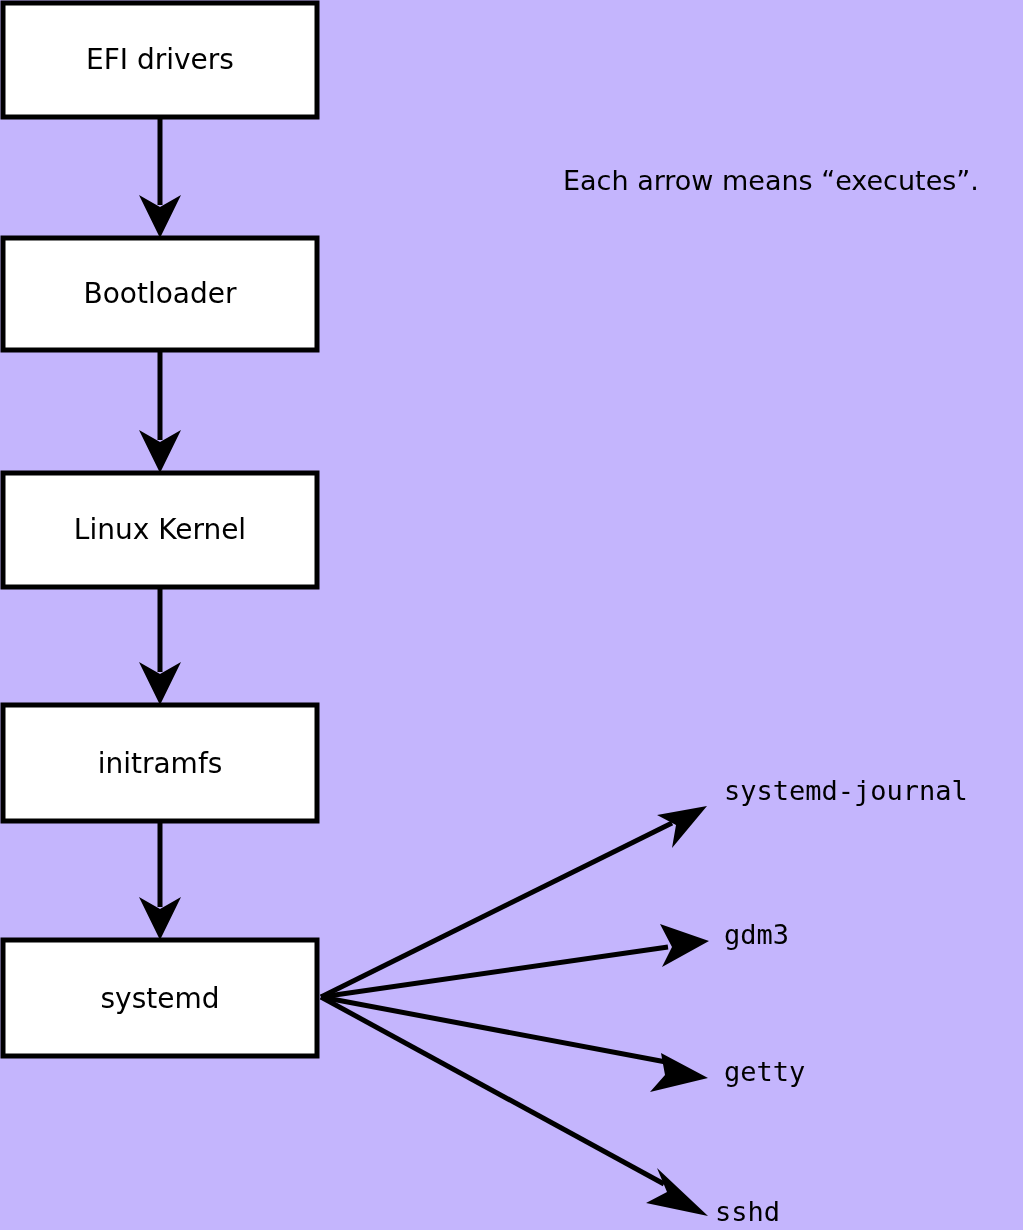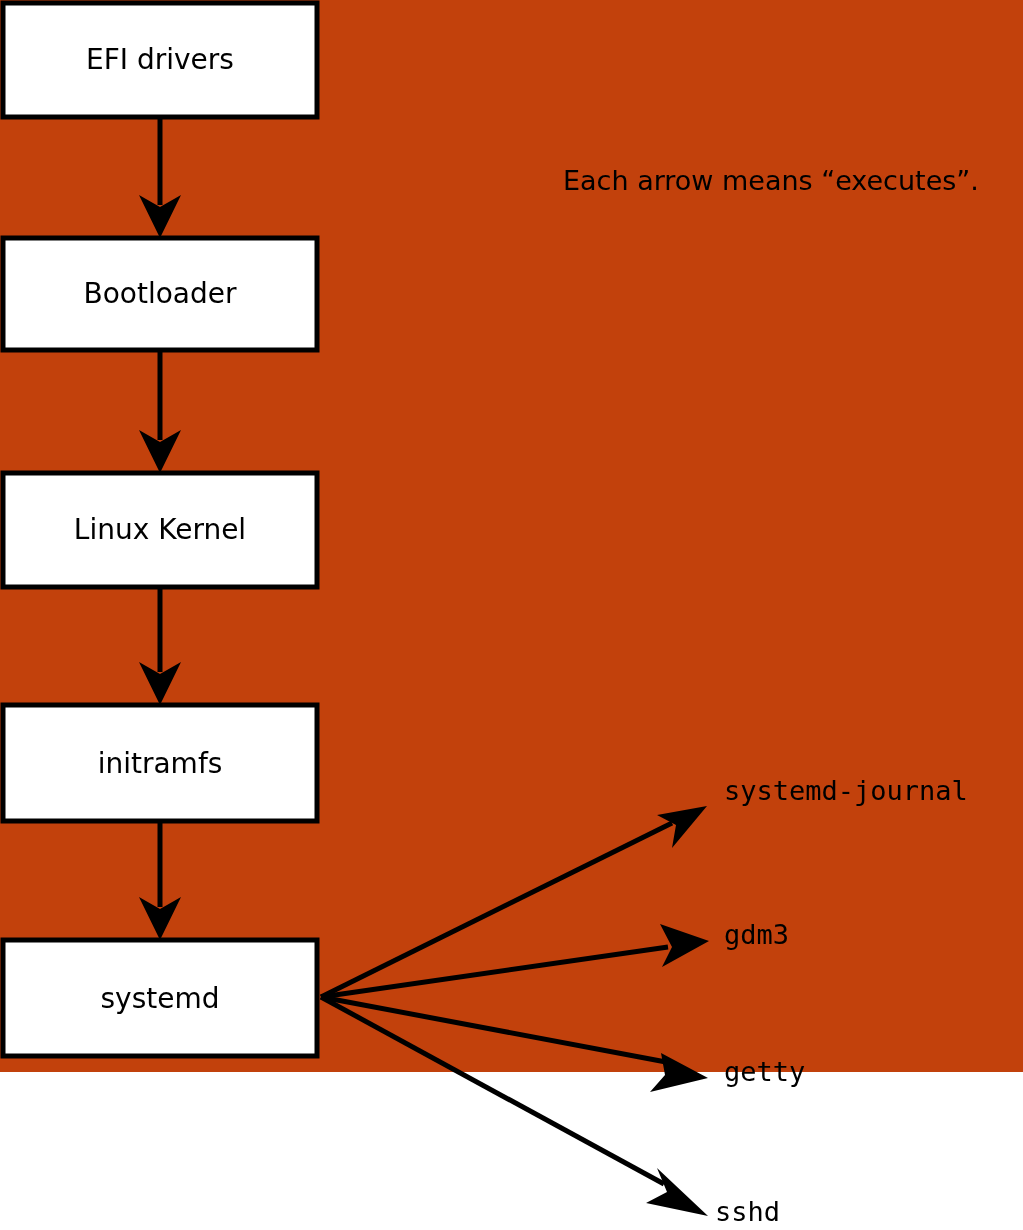--- a/index.html
+++ b/index.html
@@ -10,22 +10,22 @@
   }
   body {
     width: 1023px;
     height: 1230px;
     overflow: hidden;
     font-family: "DejaVu Sans", sans-serif;
   }
   #diagram-root {
     position: relative;
     width: 1023px;
-    height: 1072px;
-    background: #c2410c;
+    height: 1230px;
+    background: #c4b5fd;
   }
   #diagram-svg {
     position: absolute;
     left: 0;
     top: 0;
     width: 1023px;
     height: 1230px;
     display: block;
   }
   .box-rect {

